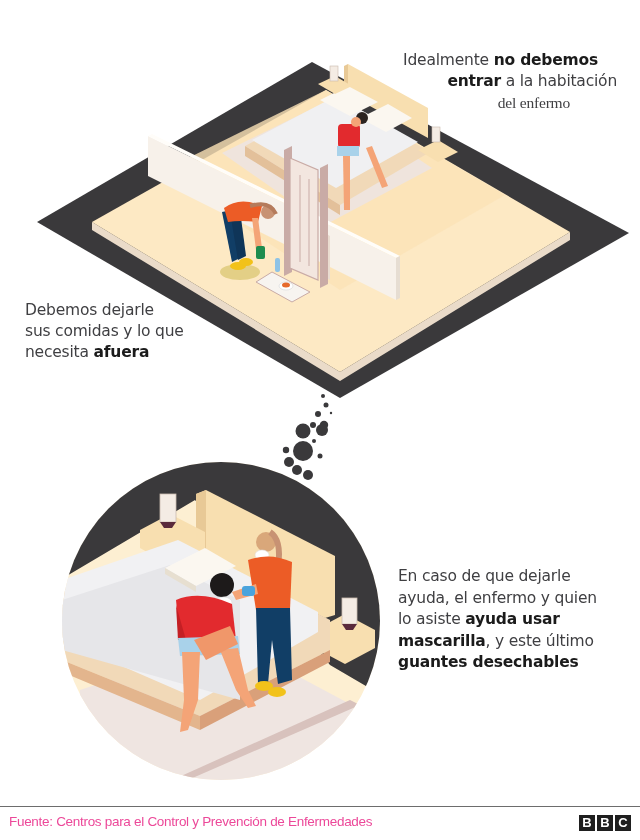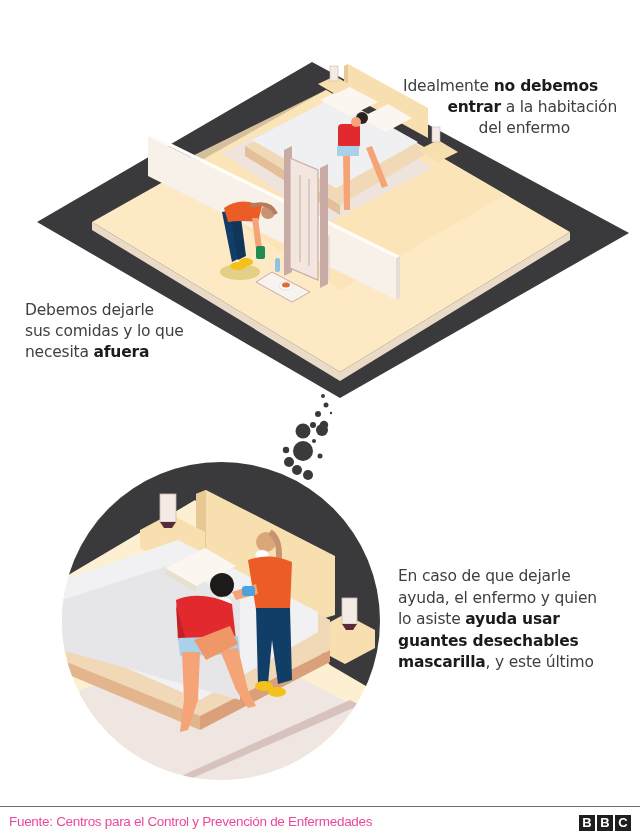--- a/index.html
+++ b/index.html
@@ -2,23 +2,23 @@
 <html><head>
 <meta charset="utf-8">
 <style>
   html, body { margin: 0; padding: 0; background: #ffffff; }
   body { width: 640px; height: 840px; position: relative; overflow: hidden;
          font-family: "DejaVu Sans", "Liberation Sans", sans-serif; color: #3f3f42; }
   .illus { position: absolute; left: 0; top: 0; width: 640px; height: 800px; }
   .caption { position: absolute; font-size: 15.5px; line-height: 21px; color: #3f3f42; letter-spacing: -0.2px; }
   .caption b { color: #1b1b1b; font-weight: bold; }
   #cap-top { left: 372px; top: 50px; width: 248px; text-align: right; padding-right: 0; }
-  #cap-top .l1 { display:block; text-align:right; padding-right: 22px; margin-top: 26px; }
+  #cap-top .l1 { display:block; text-align:right; padding-right: 22px; }
   #cap-top .l2 { display:block; text-align:right; padding-right: 3px; }
-  #cap-top .l3 { display:block; text-align:right; padding-right: 50px; }
+  #cap-top .l3 { display:block; text-align:right; padding-right: 50px; font-family: Liberation Serif, serif; }
   #cap-left { left: 25px; top: 300px; width: 220px; }
   #cap-right { left: 398px; top: 566px; width: 240px; line-height: 21.5px; }
   .footer { position: absolute; left: 0; top: 806px; width: 640px; height: 34px; border-top: 1.5px solid #6d6d6d; }
   .source { position: absolute; left: 9px; top: 7px; font-size: 13.5px; color: #ec4899; letter-spacing: -0.3px;
             font-family: "Liberation Sans", sans-serif; }
   .bbc { position: absolute; right: 9px; top: 8px; display: flex; gap: 2px; }
   .bbc span { width: 16px; height: 16px; background: #1f1f1f; color: #fff; font-weight: bold;
               font-family: "Liberation Sans", sans-serif; font-size: 13px; line-height: 16px; text-align: center; }
 </style>
 </head>
@@ -184,22 +184,22 @@
 <div id="cap-left" class="caption">
   <div>Debemos dejarle</div>
   <div>sus comidas y lo que</div>
   <div><span>necesita </span><b>afuera</b></div>
 </div>
 
 <div id="cap-right" class="caption">
   <div>En caso de que dejarle</div>
   <div>ayuda, el enfermo y quien</div>
   <div><span>lo asiste </span><b>ayuda usar</b></div>
+  <div><b>mascarilla</b><span>, y este último</span></div>
   <div><b>guantes desechables</b></div>
-  <div><b>mascarilla</b><span>, y este último</span></div>
 </div>
 
 <div class="footer">
   <div class="source">Fuente: Centros para el Control y Prevención de Enfermedades</div>
   <div class="bbc">
     <span>B</span>
     <span>B</span>
     <span>C</span>
   </div>
 </div>

